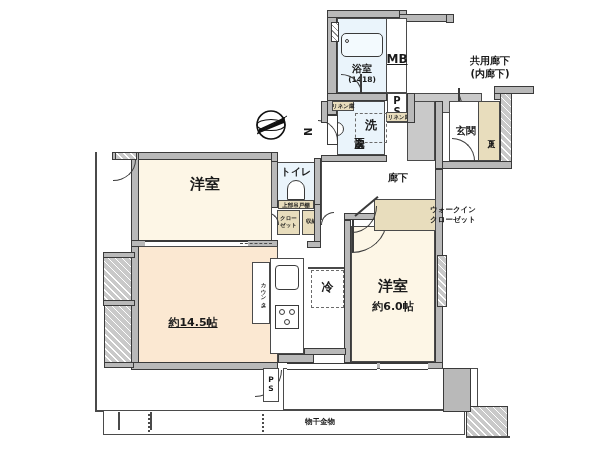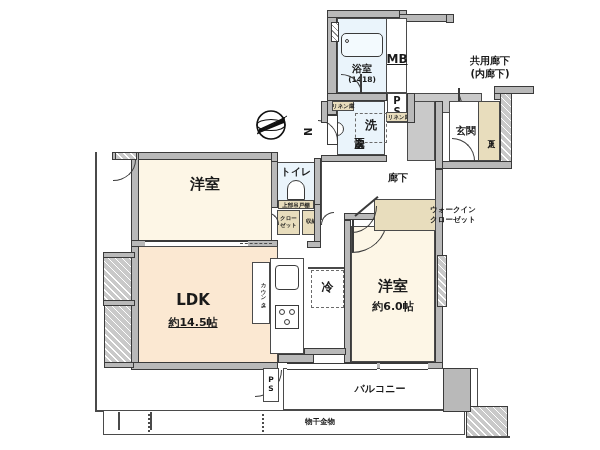--- a/index.html
+++ b/index.html
@@ -165,21 +165,20 @@
   <div class="abs wall" style="left:131px;top:240px;width:147px;height:7px;"></div>
 
   <div class="abs hatch2" style="left:115px;top:152px;width:22px;height:8px;"></div>
   <div class="arc arc-br" style="left:113px;top:160px;width:22px;height:20px;"></div>
 
   <div class="slide" style="left:145px;top:241px;width:55px;height:5px;"></div>
   <div class="slide" style="left:200px;top:241px;width:48px;height:5px;"></div>
   <div class="dotline" style="left:240px;top:243px;width:32px;"></div>
 
   <div class="abs roomldk" style="left:138px;top:246px;width:140px;height:122px;"></div>
-  <div class="lbl big" style="left:150px;top:292px;width:86px;">LDK</div>
   <div class="lbl sub" style="left:148px;top:317px;width:90px;text-decoration:underline;">約14.5帖</div>
 
   <div class="abs wall" style="left:131px;top:246px;width:8px;height:122px;"></div>
   <div class="abs wall" style="left:131px;top:362px;width:147px;height:8px;"></div>
 
   <div class="abs hatch2" style="left:103px;top:256px;width:29px;height:48px;"></div>
   <div class="abs wall" style="left:103px;top:252px;width:32px;height:6px;"></div>
   <div class="abs wall" style="left:103px;top:300px;width:32px;height:6px;"></div>
 
   <div class="abs" style="left:95px;top:152px;width:2px;height:260px;background:#4a4a4a;"></div>
@@ -226,21 +225,20 @@
 
   <div class="abs closet" style="left:374px;top:199px;width:62px;height:32px;"></div>
   <div class="lbl xsml" style="left:374px;top:205px;width:62px;line-height:10px;margin-left:48px;">ウォークイン<br>クローゼット</div>
 
   <div class="abs" style="left:355px;top:215px;width:30px;height:2px;background:#3a3a3a;
               transform:rotate(-40deg);transform-origin:left center;"></div>
   <div class="arc arc-br" style="left:352px;top:206px;width:24px;height:26px;"></div>
 
   <div class="abs" style="left:283px;top:368px;width:195px;height:42px;background:#ffffff;
               border:1px solid #4a4a4a;"></div>
-  <div class="lbl sml" style="left:320px;top:383px;width:120px;">バルコニー</div>
 
   <div class="abs plain" style="left:263px;top:368px;width:16px;height:34px;"></div>
   <div class="lbl xsml" style="left:263px;top:375px;width:16px;line-height:9px;">P<br>S</div>
 
   <div class="slide" style="left:287px;top:363px;width:46px;height:5px;"></div>
   <div class="slide" style="left:333px;top:363px;width:44px;height:5px;"></div>
   <div class="slide" style="left:380px;top:363px;width:48px;height:5px;"></div>
 
   <div class="abs" style="left:103px;top:410px;width:362px;height:25px;background:#ffffff;
               border:1px solid #4a4a4a;"></div>

